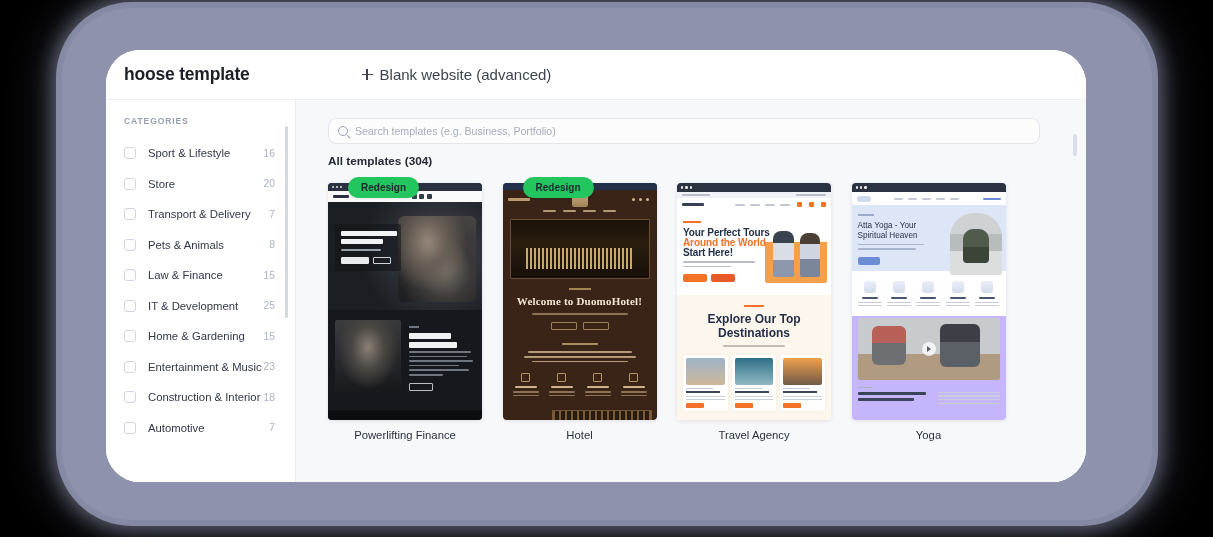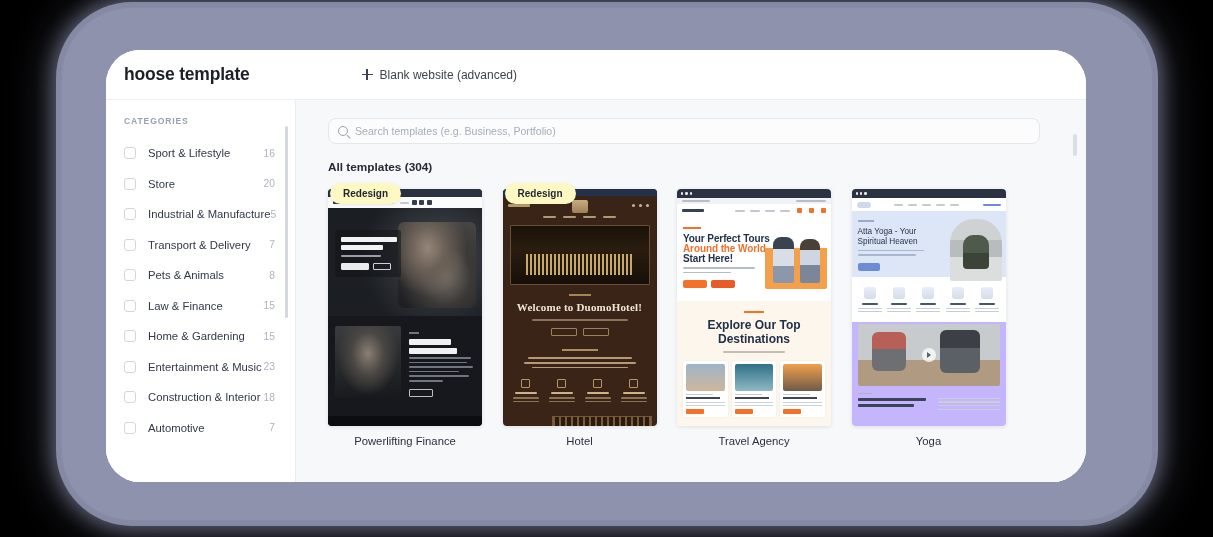--- a/index.html
+++ b/index.html
@@ -73,21 +73,21 @@
     position: relative;
     width: 11px; height: 11px;
     flex: 0 0 11px;
   }
   .plus-ic:before, .plus-ic:after {
     content: ""; position: absolute; background: #3d4350;
   }
   .plus-ic:before { left: 0; top: 4.6px; width: 11px; height: 1.8px; }
   .plus-ic:after  { top: 0; left: 4.6px; height: 11px; width: 1.8px; }
   .blank-site-label {
-    font-size: 12px;
+    font-size: 15px;
     color: #3d4350;
   }
 
   
   .body-row {
     flex: 1;
     display: flex;
     min-height: 0;
   }
 
@@ -181,37 +181,37 @@
     position: absolute;
     right: -3.5px; bottom: -2.5px;
     width: 4.6px; height: 1.4px;
     background: #9ba1b2;
     transform: rotate(45deg);
     border-radius: 1px;
   }
   .search-ph { font-size: 10.6px; color: #a8adbd; }
 
   .all-tpl {
-    margin-top: 16px;
+    margin-top: 10px;
     font-size: 11.8px;
     font-weight: bold;
     color: #252a36;
   }
 
   
   .grid {
     display: flex;
     gap: 20.5px;
     margin-top: 15px;
   }
   .card-col { width: 154px; position: relative; }
   .badge {
     position: absolute;
-    left: 2px; top: -6px;
-    background: #fef9c3;
+    left: 20px; top: -6px;
+    background: #22c55e;
     border-radius: 14px;
     padding: 5px 13px 5px 13px;
     font-size: 10px;
     font-weight: bold;
     color: #1f2430;
     z-index: 5;
     box-shadow: 0 1px 3px rgba(40,45,60,0.10);
     cursor: pointer;
   }
   .thumb {
@@ -447,37 +447,37 @@
               <span class="cat-label">Sport &amp; Lifestyle</span>
               <span class="cat-count">16</span>
             </li>
             <li class="cat-item">
               <span class="cbox"></span>
               <span class="cat-label">Store</span>
               <span class="cat-count">20</span>
             </li>
             <li class="cat-item">
               <span class="cbox"></span>
-              <span class="cat-label">Industrial &amp; Manufacture</span>
-              <span class="cat-count">5</span>
-            </li>
-            <li class="cat-item">
-              <span class="cbox"></span>
               <span class="cat-label">Transport &amp; Delivery</span>
               <span class="cat-count">7</span>
             </li>
             <li class="cat-item">
               <span class="cbox"></span>
               <span class="cat-label">Pets &amp; Animals</span>
               <span class="cat-count">8</span>
             </li>
             <li class="cat-item">
               <span class="cbox"></span>
               <span class="cat-label">Law &amp; Finance</span>
               <span class="cat-count">15</span>
+            </li>
+            <li class="cat-item">
+              <span class="cbox"></span>
+              <span class="cat-label">IT &amp; Development</span>
+              <span class="cat-count">25</span>
             </li>
             <li class="cat-item">
               <span class="cbox"></span>
               <span class="cat-label">Home &amp; Gardening</span>
               <span class="cat-count">15</span>
             </li>
             <li class="cat-item">
               <span class="cbox"></span>
               <span class="cat-label">Entertainment &amp; Music</span>
               <span class="cat-count">23</span>

